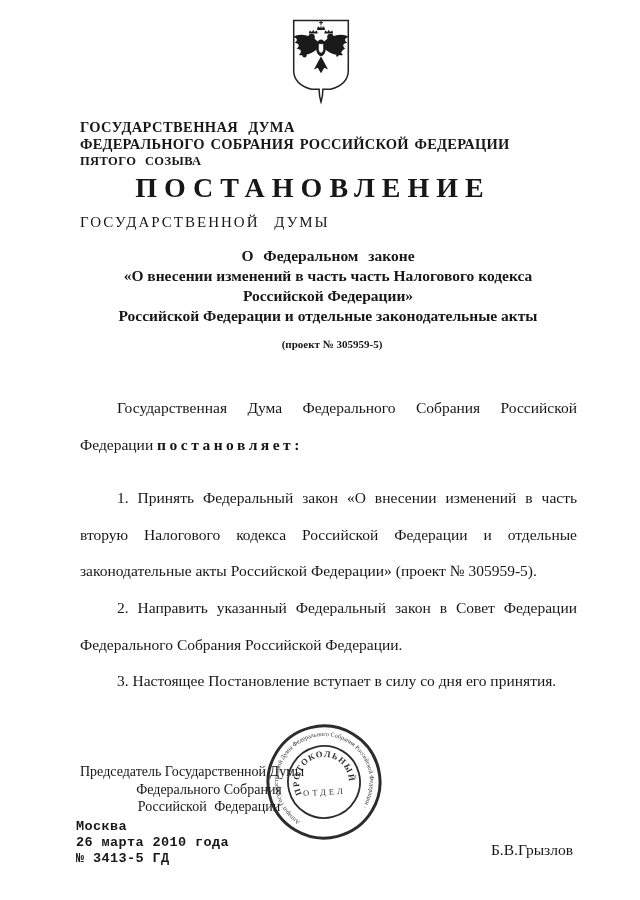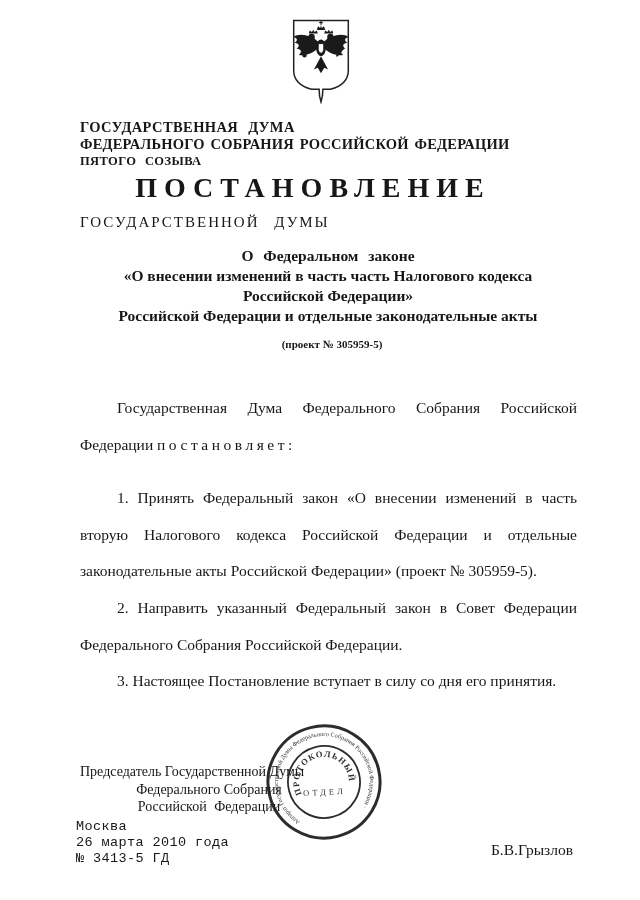--- a/index.html
+++ b/index.html
@@ -29,34 +29,34 @@
              font-weight:bold; font-size:15.5px; line-height:20px; }
   .subject-l1 { word-spacing:6px; }
 
   .project { position:absolute; left:84px; top:338px; width:496px; text-align:center;
              font-weight:bold; font-size:11px; }
 
   .body-text { position:absolute; left:80px; top:390px; width:497px;
                font-size:15.5px; line-height:36.6px; text-align:justify; }
   .body-text p { text-indent:37px; }
   .gap-top { margin-top:17px; }
-  .verb { font-weight:normal; letter-spacing:3.5px;margin-top:22px; }
+  .verb { font-weight:bold; letter-spacing:3.5px;margin-top:22px; }
 
   .signature { position:absolute; left:80px; top:763px; width:258px;
                font-size:14px; line-height:17.5px; }
   .sig-l1 { white-space:nowrap; }
   .sig-l2, .sig-l3 { text-align:center; }
   .sig-l3 { word-spacing:4px; }
   .sig-name { position:absolute; right:67px; top:841px; font-size:15.5px; }
 
   .stamp { position:absolute; left:246px; top:704px; width:156px; height:156px; opacity:0.93; }
 
   .meta { position:absolute; left:76px; top:819px;
           font-family:"Liberation Mono","DejaVu Sans Mono",monospace;
-          font-weight:normal; font-size:13.5px; line-height:16px; letter-spacing:0.4px; }
+          font-weight:bold; font-size:13.5px; line-height:16px; letter-spacing:0.4px; }
 </style>
 </head>
 <body>
 
 <div class="page">
 
   <svg class="emblem" viewBox="0 0 68 96" xmlns="http://www.w3.org/2000/svg">
     <path d="M5,4 H63 V57 C63,68 55,74 44,77 L36,77 C36,82 35.5,86 34,90.5 C32.5,86 32,82 32,77 L24,77 C13,74 5,68 5,57 Z" fill="#ffffff" stroke="#222222" stroke-width="1.6"></path>
     <g fill="#1a1a1a" stroke="none">
       <path id="wing" d="M31,28 C24,19 11,16.5 4.5,21.5 C10,23 9,25.5 6,27.5 C12,28.5 11,31.5 8,34 C14,34.5 13.5,38 10.5,40.5 C17,41.5 25,39 31,33 Z"></path>

